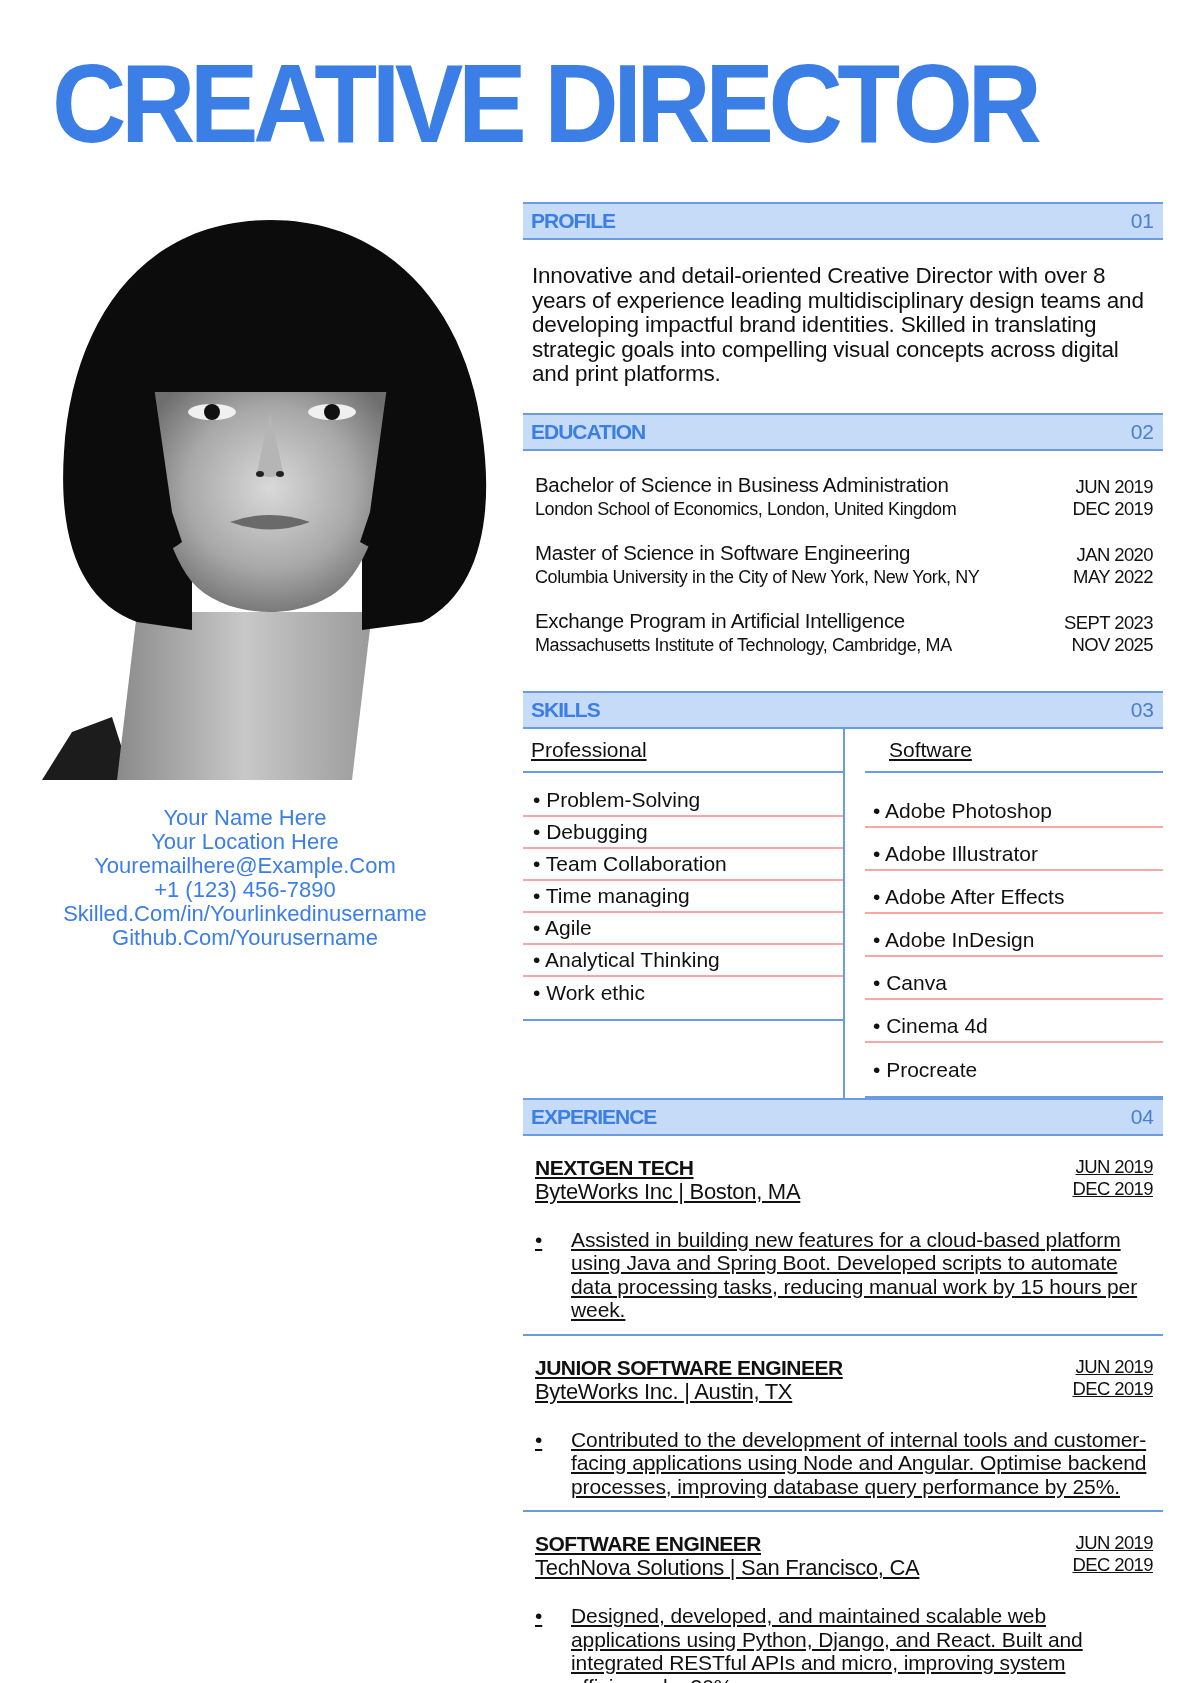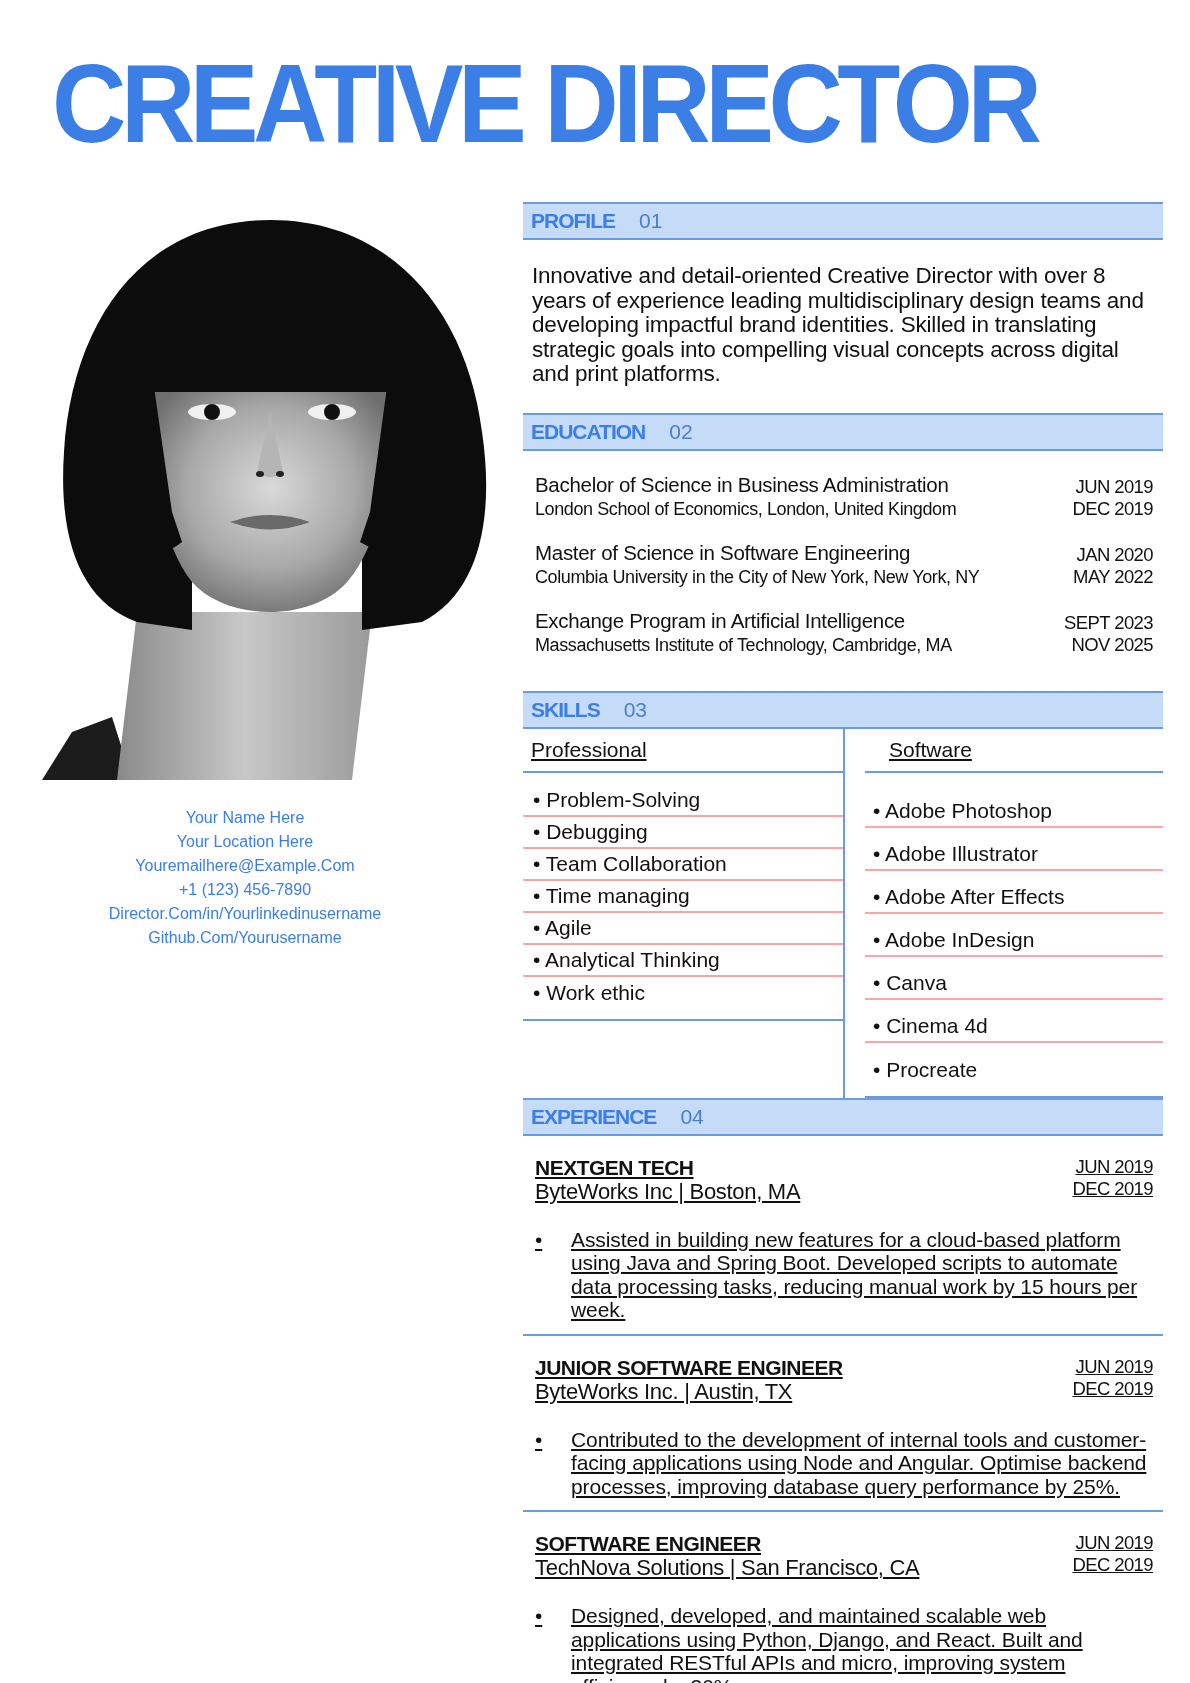--- a/index.html
+++ b/index.html
@@ -1,22 +1,22 @@
 <!DOCTYPE html>
 <html><head>
 <meta charset="utf-8">
 <style>
   html, body { margin:0; padding:0; background:#ffffff; }
   body { width:1190px; height:1683px; position:relative; overflow:hidden; font-family:"Liberation Sans", sans-serif; color:#111; }
   .title { position:absolute; left:52px; top:48px; font-size:112px; font-weight:bold; color:#3a7ee6; letter-spacing:-6px; line-height:1; white-space:nowrap; transform:scaleX(0.92); transform-origin:left top; }
   .photo { position:absolute; left:42px; top:212px; width:456px; height:568px; }
-  .contact { position:absolute; left:40px; top:806px; width:410px; text-align:center; color:#3a7ee6; font-size:16px; line-height:24px; }
+  .contact { position:absolute; left:40px; top:806px; width:410px; text-align:center; color:#3a7ee6; font-size:22px; line-height:24px; }
   .contact div { white-space:nowrap; }
   .right { position:absolute; left:523px; top:202px; width:640px; }
-  .sec-head { height:38px; background:#c6dbf7; border-top:2px solid #6b9be0; border-bottom:2px solid #6b9be0; display:flex; justify-content:flex-start; align-items:center; padding:0 9px 0 8px; box-sizing:border-box; color:#3a7ee6; font-size:21px;gap:24px; }
+  .sec-head { height:38px; background:#c6dbf7; border-top:2px solid #6b9be0; border-bottom:2px solid #6b9be0; display:flex; justify-content:space-between; align-items:center; padding:0 9px 0 8px; box-sizing:border-box; color:#3a7ee6; font-size:21px; }
   .sec-head .name { font-weight:bold; letter-spacing:-1px; }
   .sec-head .num { color:#4a7fd0; }
   .profile-text { padding:24px 10px 26px 9px; font-size:22.5px; line-height:24.5px; color:#111; letter-spacing:-0.2px; }
   .edu { padding:22px 10px 14px 12px; }
   .edu-item { display:flex; justify-content:space-between; margin-bottom:20px; }
   .edu-item .deg { font-size:20.5px; line-height:24px; letter-spacing:-0.3px; }
   .edu-item .sch { font-size:18px; line-height:24px; letter-spacing:-0.4px; }
   .edu-item .dates { text-align:right; font-size:18.5px; line-height:22px; letter-spacing:-0.6px; padding-top:3px; }
   .skills { display:grid; grid-template-columns:322px 1fr;gap:20px; }
   .skills .col { border-right:2px solid #6b9be0; }
@@ -80,21 +80,21 @@
 
     <path d="M188 310 Q228 296 268 310 Q228 325 188 310 Z" fill="#6a6a6a"></path>
   </svg>
 </div>
 
 <div class="contact">
   <div>Your Name Here</div>
   <div>Your Location Here</div>
   <div>Youremailhere@Example.Com</div>
   <div>+1 (123) 456-7890</div>
-  <div>Director.Com/in/Yourlinkedinusername</div>
+  <div>Skilled.Com/in/Yourlinkedinusername</div>
   <div>Github.Com/Yourusername</div>
 </div>
 
 <div class="right">
 
   <div class="sec-head">
     <span class="name">PROFILE</span>
     <span class="num">01</span>
   </div>
   <div class="profile-text">Innovative and detail-oriented Creative Director with over 8 years of experience leading multidisciplinary design teams and developing impactful brand identities. Skilled in translating strategic goals into compelling visual concepts across digital and print platforms.</div>

